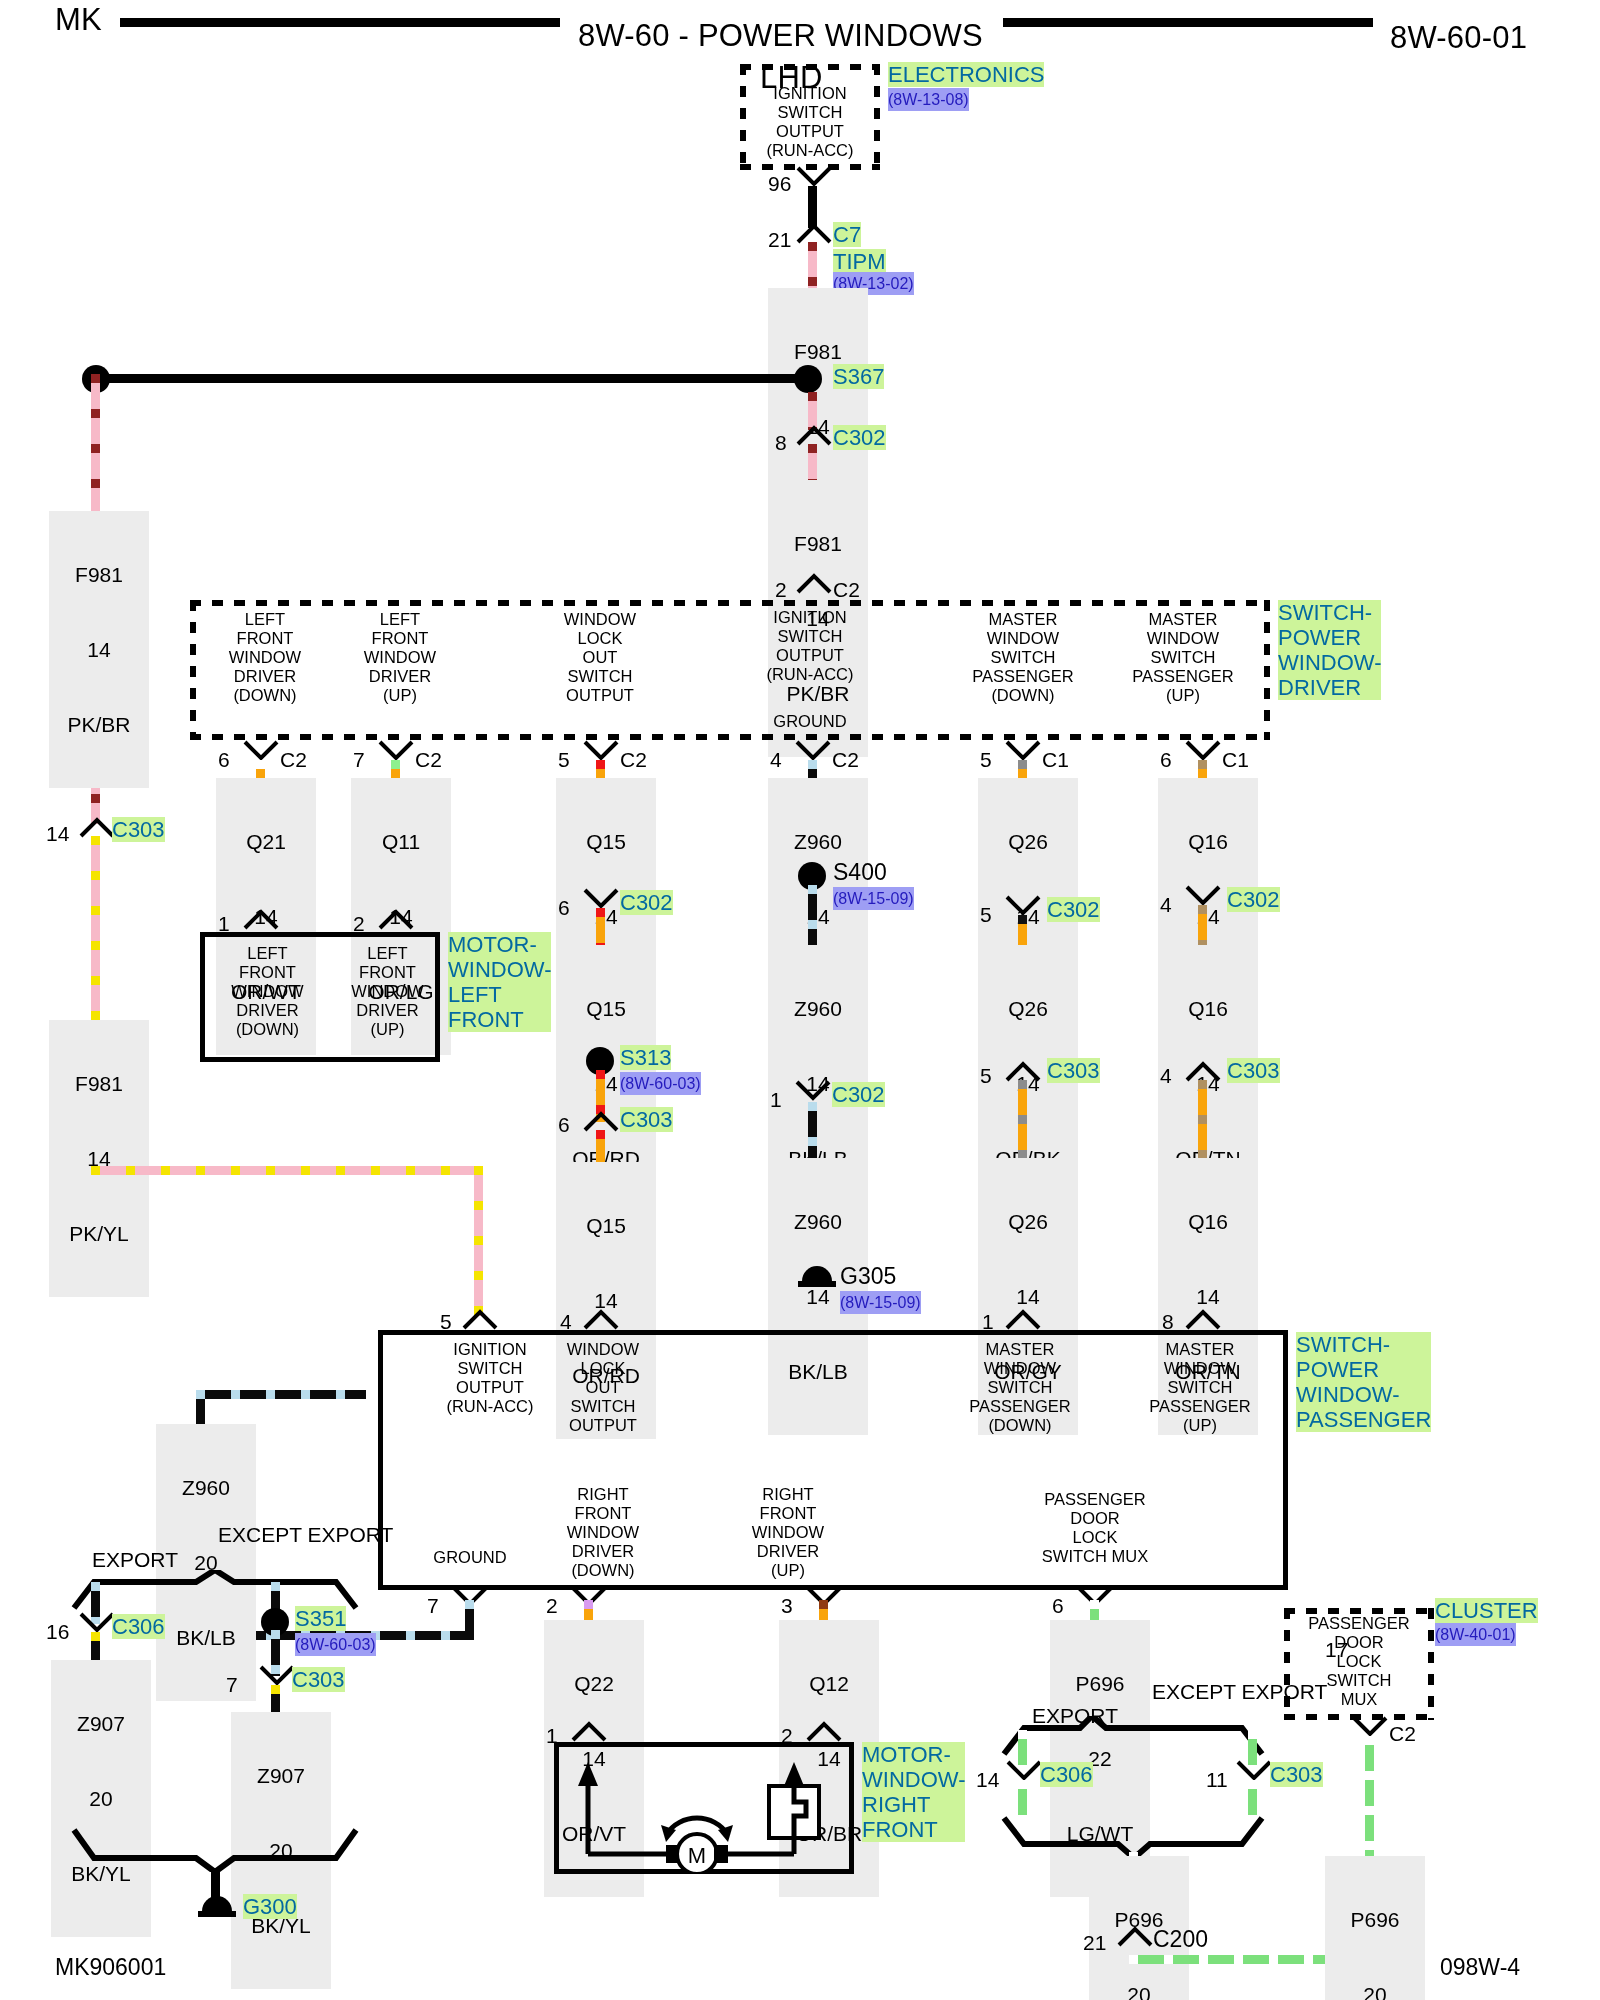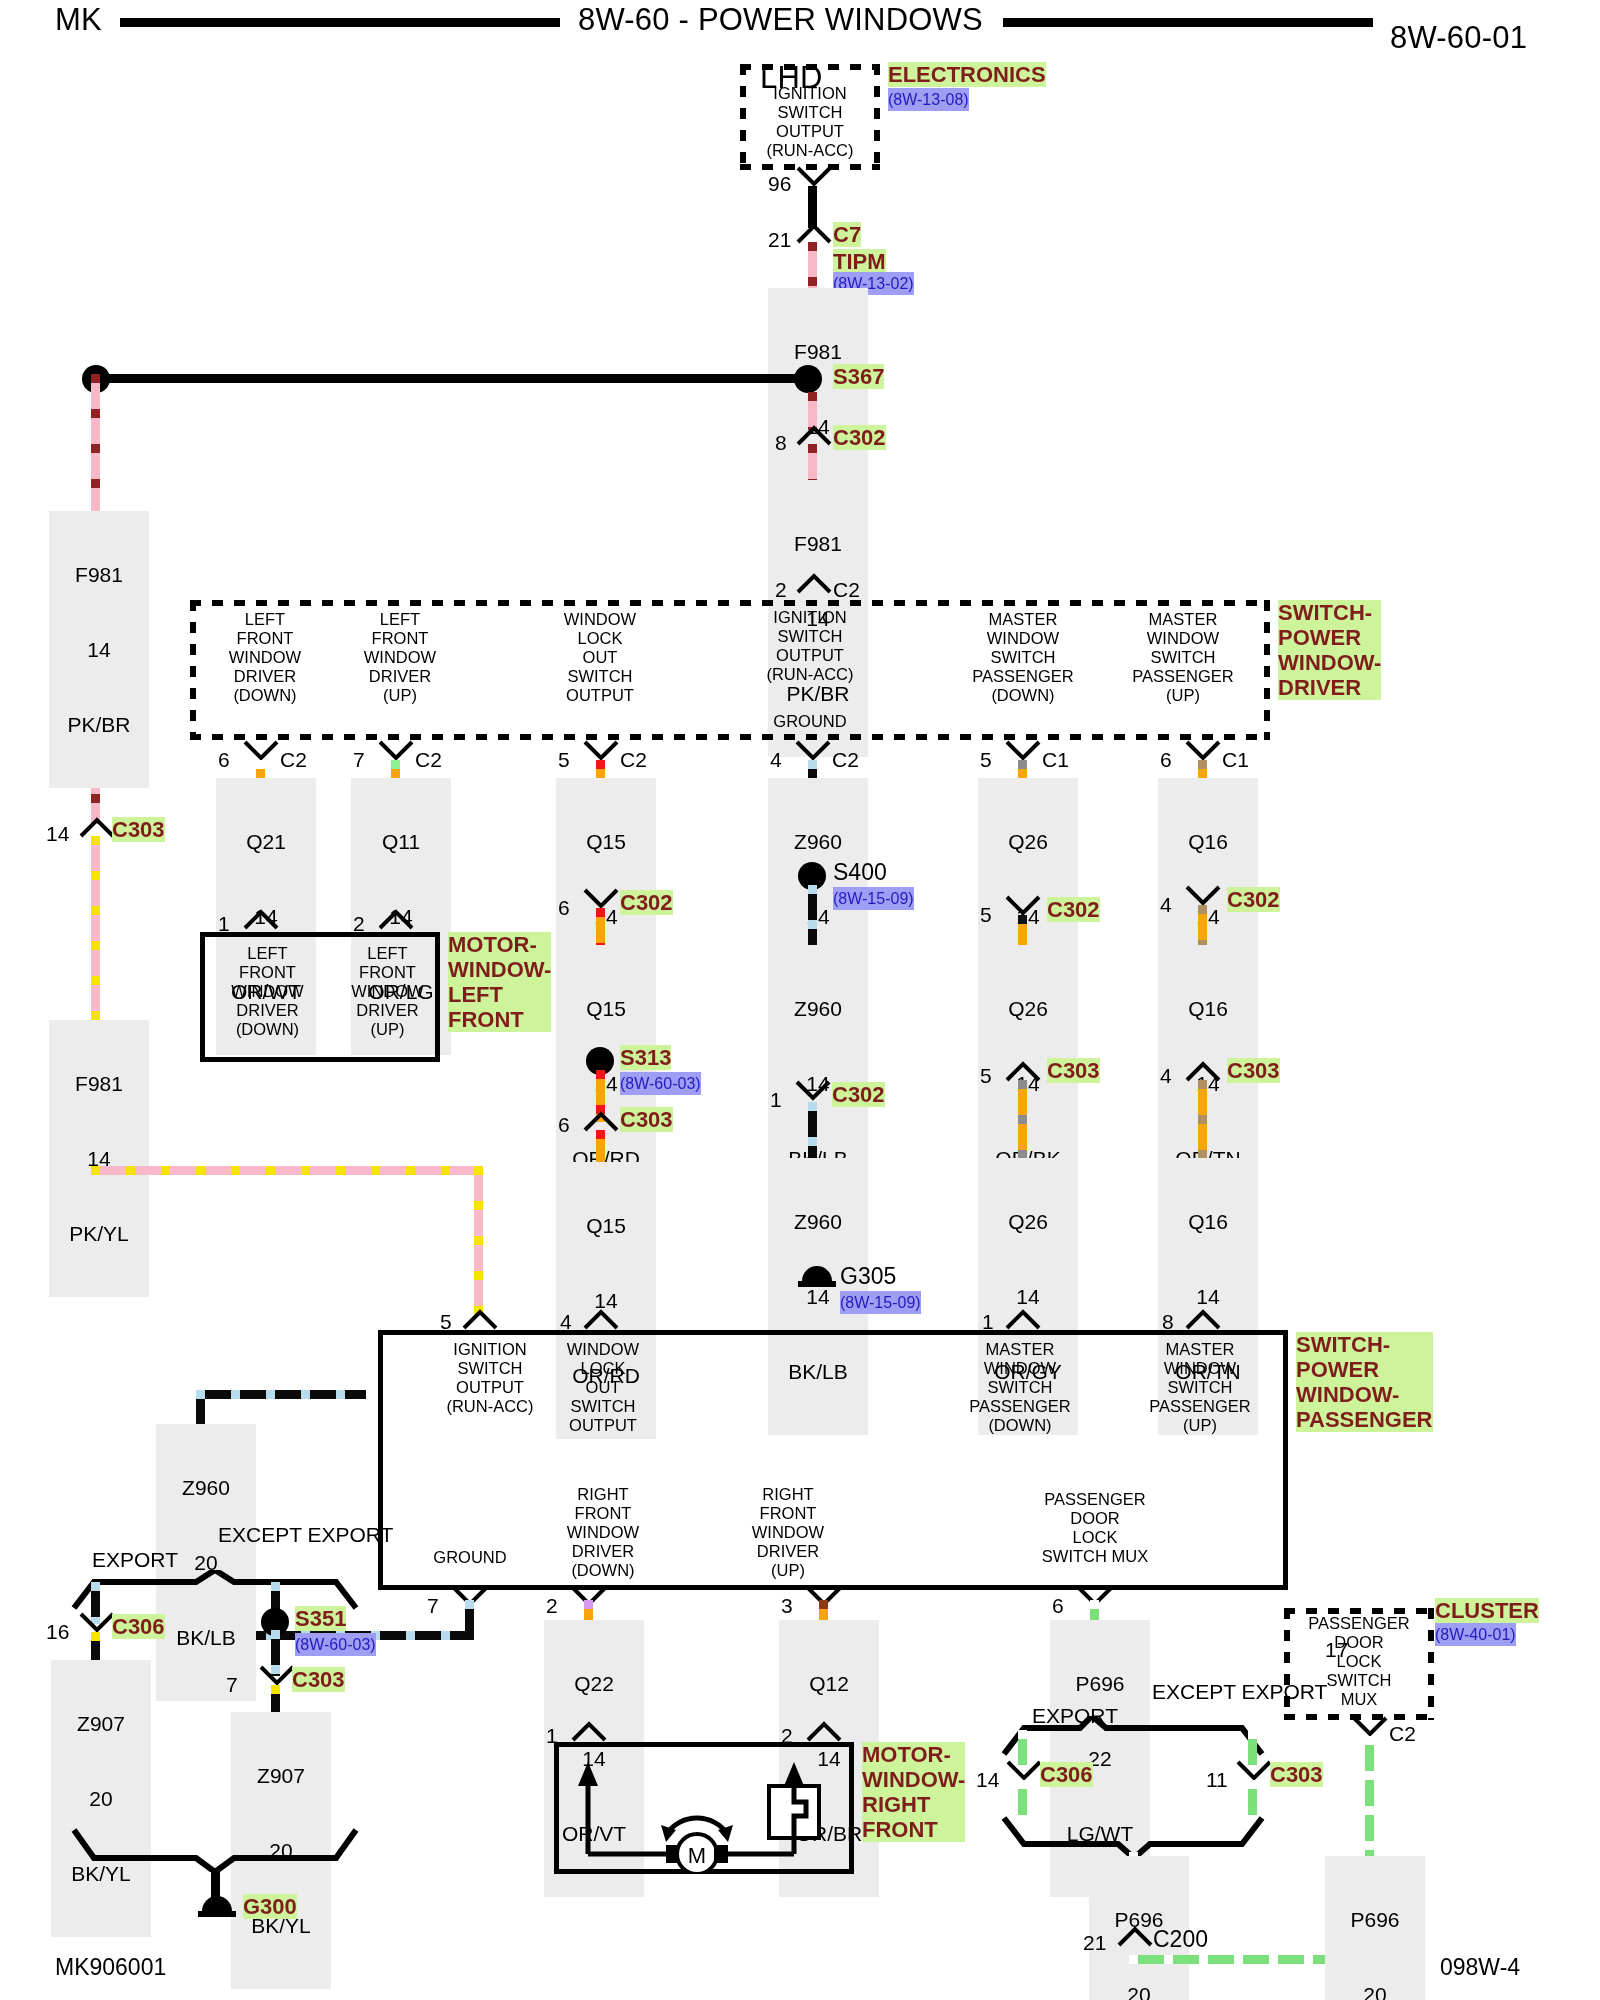--- a/index.html
+++ b/index.html
@@ -7,21 +7,21 @@
   .sheet{position:absolute;left:0;top:0;width:1600px;height:2000px;}
   .abs{position:absolute;}
 
   
   .hdr-text{font-size:31px;letter-spacing:.2px;white-space:nowrap;}
   .hdr-rule{background:#000;height:9px;}
   .t15{font-size:16.5px;line-height:19px;text-align:center;white-space:pre;}
   .t20{font-size:21px;line-height:24px;text-align:center;white-space:pre;}
   .t22{font-size:23px;line-height:25px;white-space:pre;}
   .pin{font-size:21px;white-space:nowrap;}
-  .grn{color:#7f1d1d;background:#cdf49a;font-size:22px;line-height:25px;white-space:pre;font-weight:bold;}
+  .grn{color:#0369a1;background:#cdf49a;font-size:22px;line-height:25px;white-space:pre;}
   .blu{color:#241bbd;background:#9e9ef4;font-size:16px;line-height:23px;white-space:pre;}
   .wlbl{background:#ececec;text-align:center;font-size:21px;line-height:25px;white-space:pre;padding:1px 4px;}
 
   
   .solidbox{border:5px solid #000;box-sizing:border-box;background:transparent;}
   .dashbox{box-sizing:border-box;background:transparent;
      background-image:
        repeating-linear-gradient(to right,#000 0 11px,transparent 11px 22px),
        repeating-linear-gradient(to right,#000 0 11px,transparent 11px 22px),
        repeating-linear-gradient(to bottom,#000 0 11px,transparent 11px 22px),
@@ -76,21 +76,21 @@
   .gnd-d{width:30px;height:15px;background:#000;border-radius:15px 15px 0 0;}
   .gnd-b{width:38px;height:6px;background:#000;}
 </style>
 </head>
 <body>
 
 <div class="sheet">
 
   <div class="abs hdr-text" style="left:55px;top:2px;">MK</div>
   <div class="abs hdr-rule" style="left:120px;top:18px;width:440px;"></div>
-  <div class="abs hdr-text" style="left:578px;top:2px;">8W-60 - POWER WINDOWS</div>
+  <div class="abs hdr-text" style="left:578px;top:18px;">8W-60 - POWER WINDOWS</div>
   <div class="abs hdr-rule" style="left:1003px;top:18px;width:370px;"></div>
   <div class="abs hdr-text" style="left:1390px;top:2px;margin-top:18px;">8W-60-01</div>
 
   <div class="abs t22" style="left:55px;top:1955px;">MK906001</div>
   <div class="abs t22" style="left:1440px;top:1955px;">098W-4</div>
 
   <div class="abs hdr-text" style="left:760px;top:32px;margin-top:28px;">LHD</div>
 
   <div class="abs dashbox" style="left:740px;top:64px;width:140px;height:106px;"></div>
   <div class="abs t15" style="left:745px;top:84px;width:130px;">IGNITION

